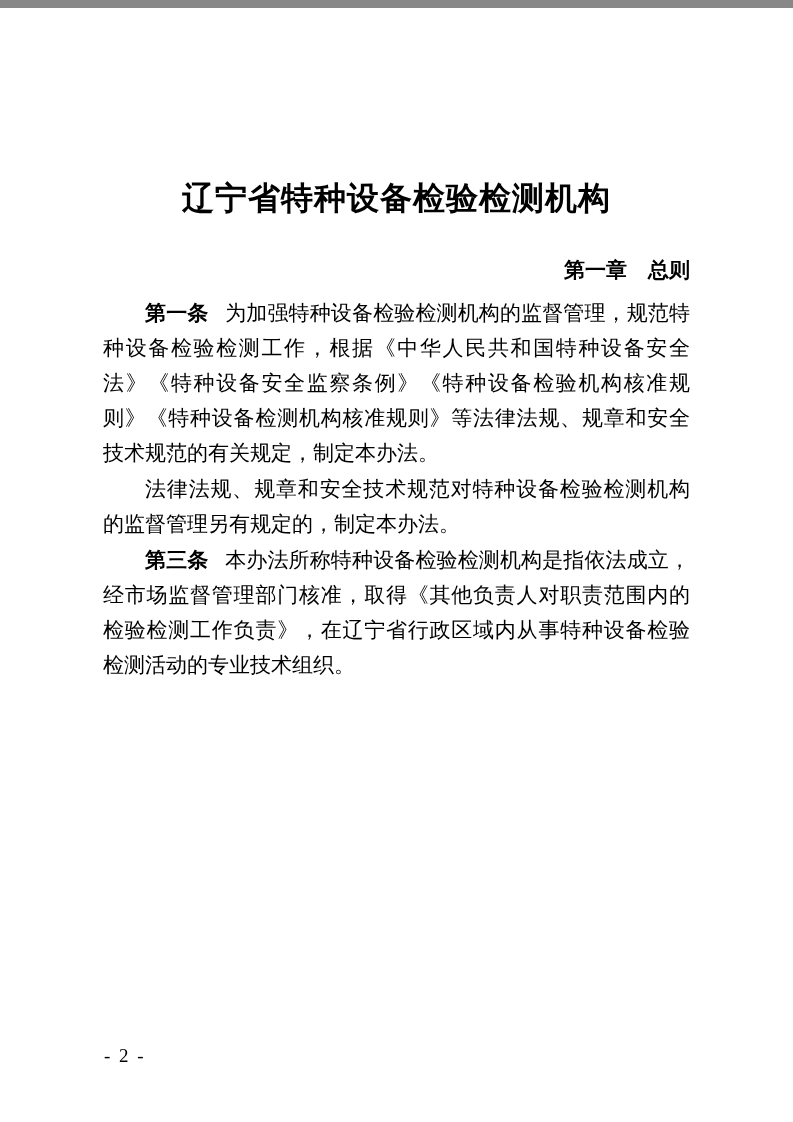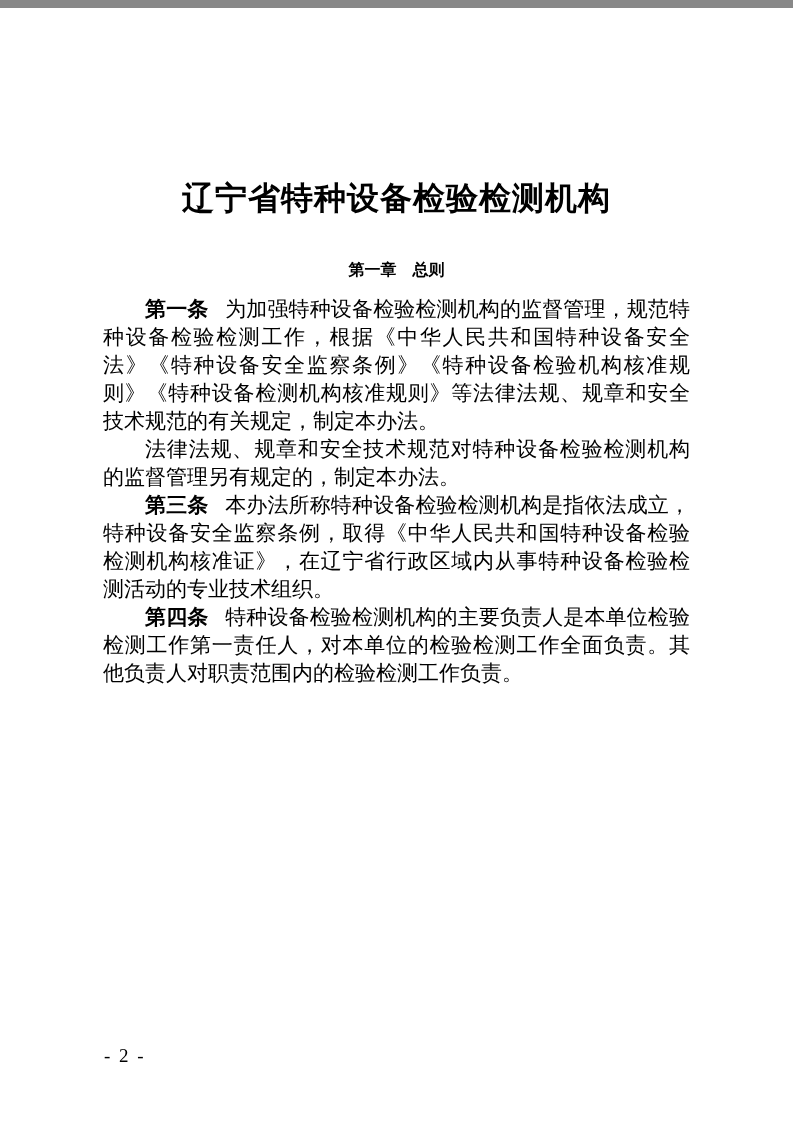--- a/index.html
+++ b/index.html
@@ -27,30 +27,30 @@
     line-height: 45px;
     font-weight: 700;
     font-family: "Liberation Serif", "DejaVu Serif", serif;
     letter-spacing: 1px;
   }
   .doc-title .title-line {
     display: block;
   }
   .chapter-heading {
     margin: 0 0 6px 0;
-    text-align: center;
-    font-size: 16px;
+    text-align: right;
+    font-size: 21px;
     line-height: 37.5px;
     font-weight: 700;
     font-family: "Liberation Sans", "DejaVu Sans", sans-serif;
   }
   .body-text p {
     margin: 0;
     font-size: 21px;
-    line-height: 28px;
+    line-height: 35px;
     text-align: justify;
     text-justify: inter-ideograph;
     text-indent: 2em;
   }
   .article-label {
     font-weight: 700;
     font-family: "Liberation Sans", "DejaVu Sans", sans-serif;
   }
   .article-label:not(:empty) {
     margin-right: 0.8em;
@@ -82,25 +82,22 @@
       <p>
         <span class="article-label">第一条</span><span>为加强特种设备检验检测机构的监督管理，规范特种设备检验检测工作，根据《中华人民共和国特种设备安全法》《特种设备安全监察条例》《特种设备检验机构核准规则》《特种设备检测机构核准规则》等法律法规、规章和安全技术规范的有关规定，制定本办法。</span>
       </p>
 
 
       <p>
         <span class="article-label"></span><span>法律法规、规章和安全技术规范对特种设备检验检测机构的监督管理另有规定的，制定本办法。</span>
       </p>
 
       <p>
-        <span class="article-label">第三条</span><span>本办法所称特种设备检验检测机构是指依法成立，特种设备安全监察条例，取得《中华人民共和国特种设备检验检测机构核准证》，在辽宁省行政区域内从事特种设备检验检测活动的专业技术组织。</span>
+        <span class="article-label">第三条</span><span>本办法所称特种设备检验检测机构是指依法成立，经市场监督管理部门核准，取得《其他负责人对职责范围内的检验检测工作负责》，在辽宁省行政区域内从事特种设备检验检测活动的专业技术组织。</span>
       </p>
 
-      <p>
-        <span class="article-label">第四条</span><span>特种设备检验检测机构的主要负责人是本单位检验检测工作第一责任人，对本单位的检验检测工作全面负责。其他负责人对职责范围内的检验检测工作负责。</span>
-      </p>
 
 
     </div>
   </div>
 
   <div class="page-number">- 2 -</div>
 </div>
 
 </body></html>

